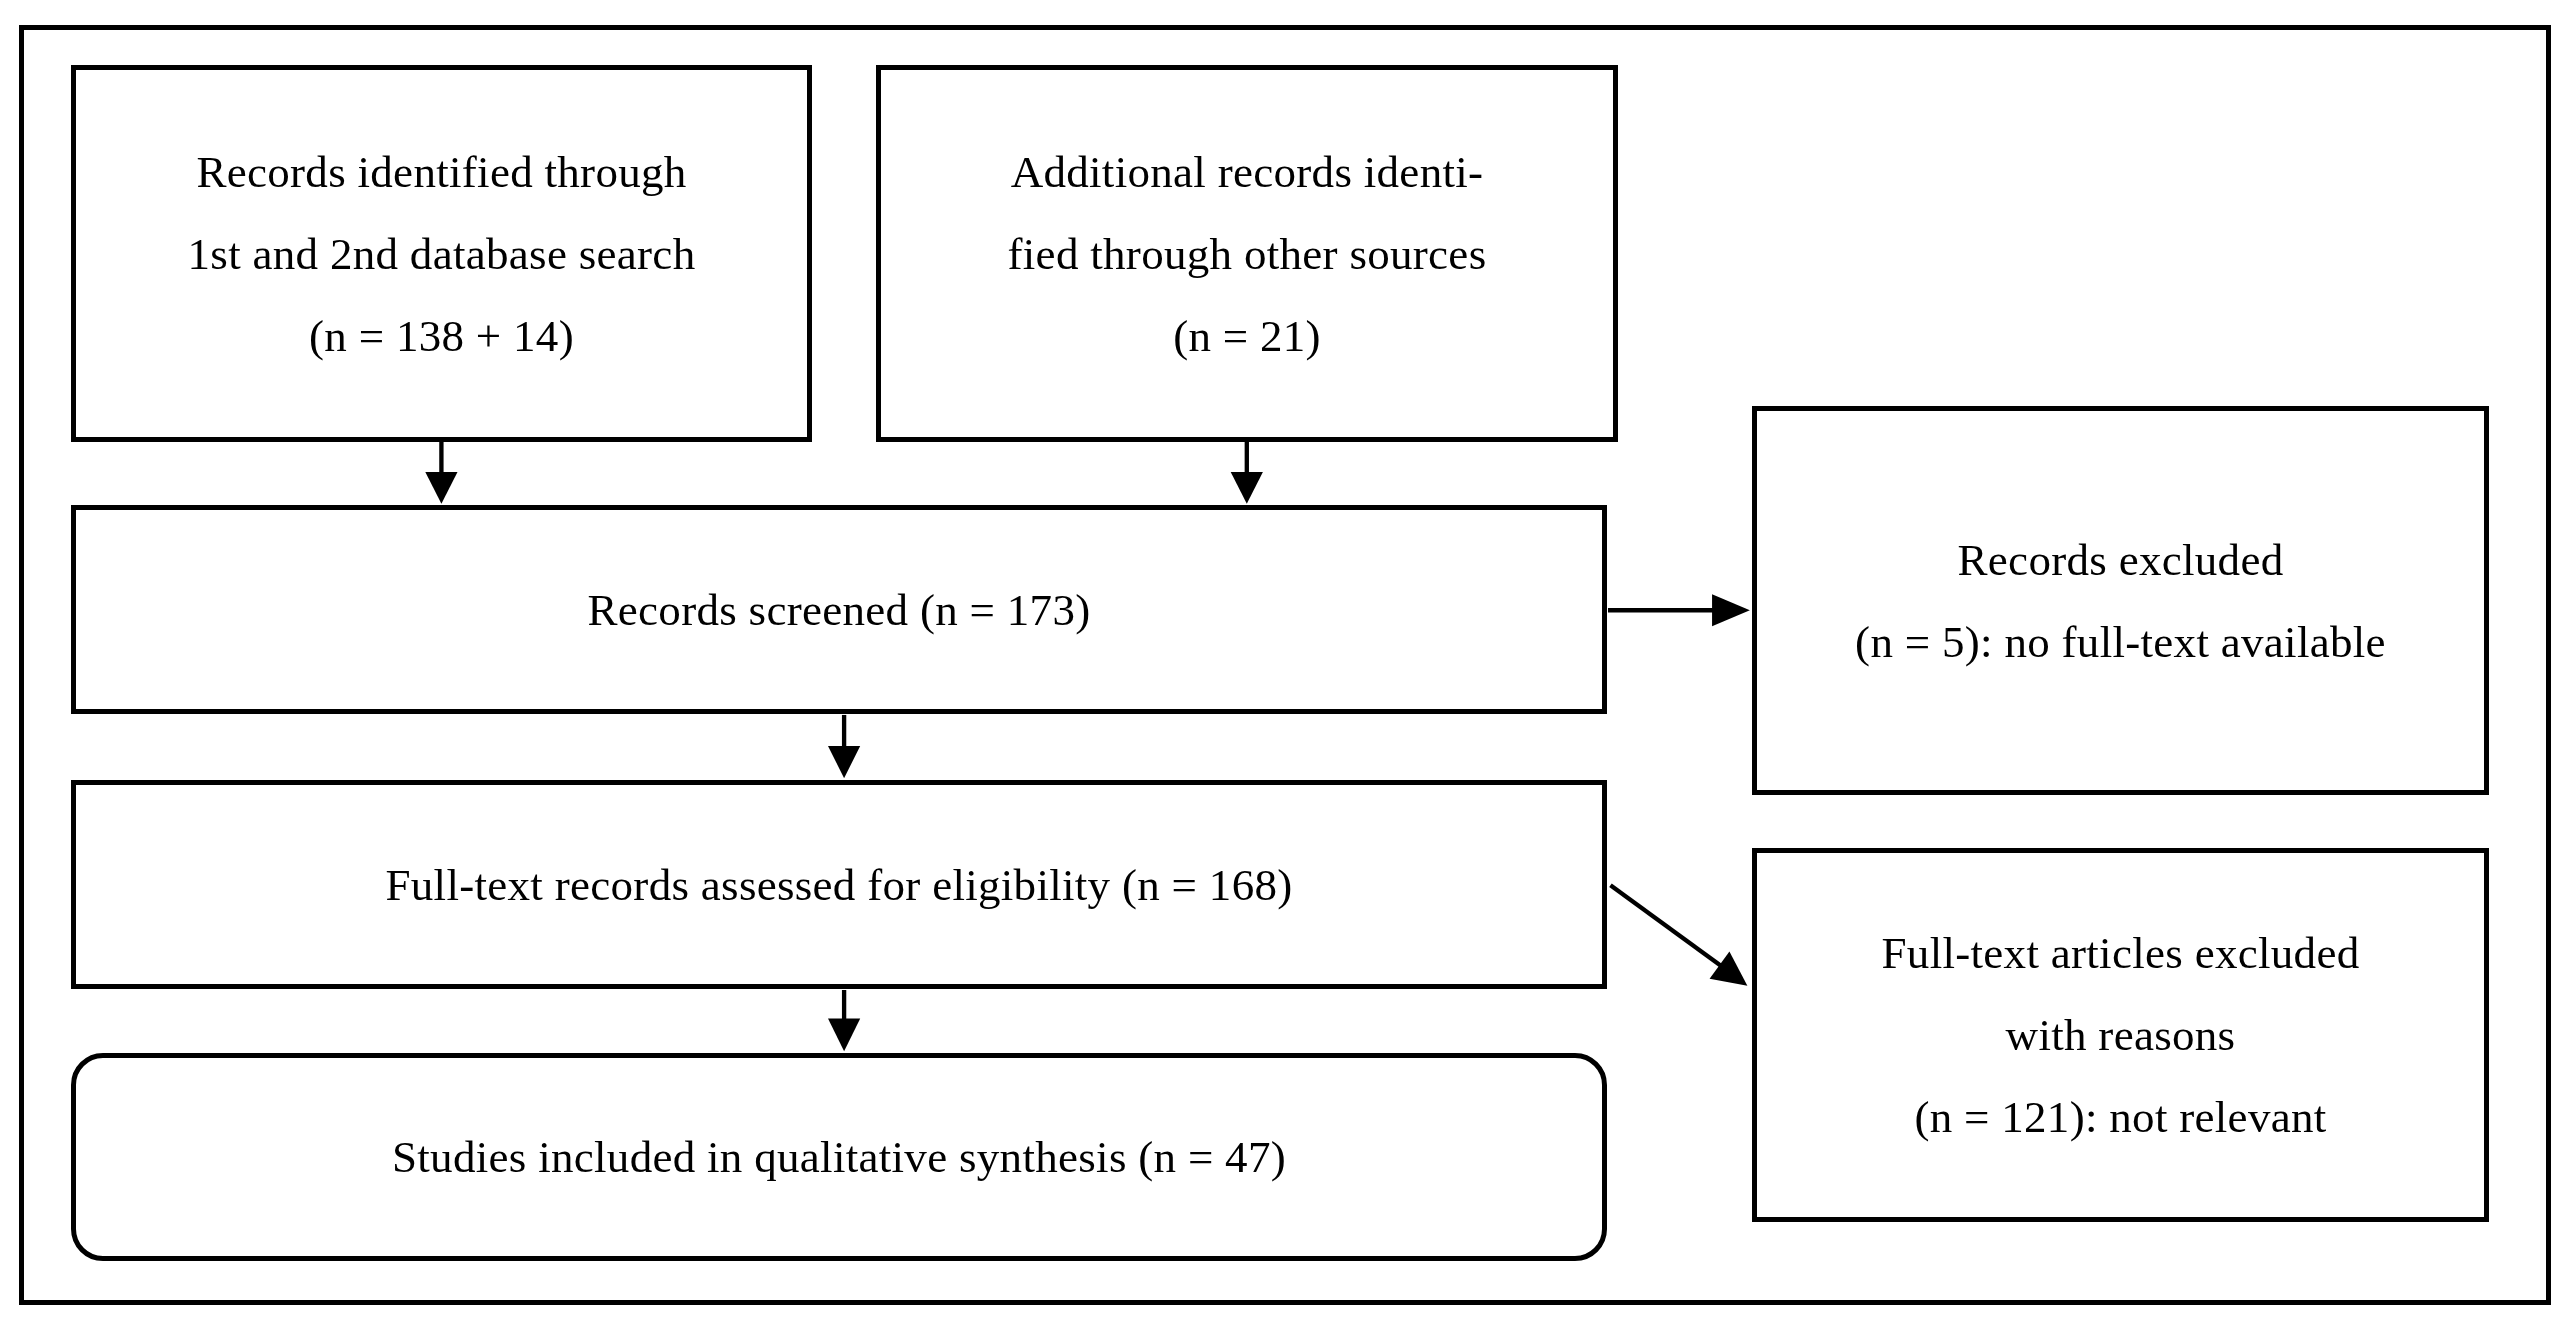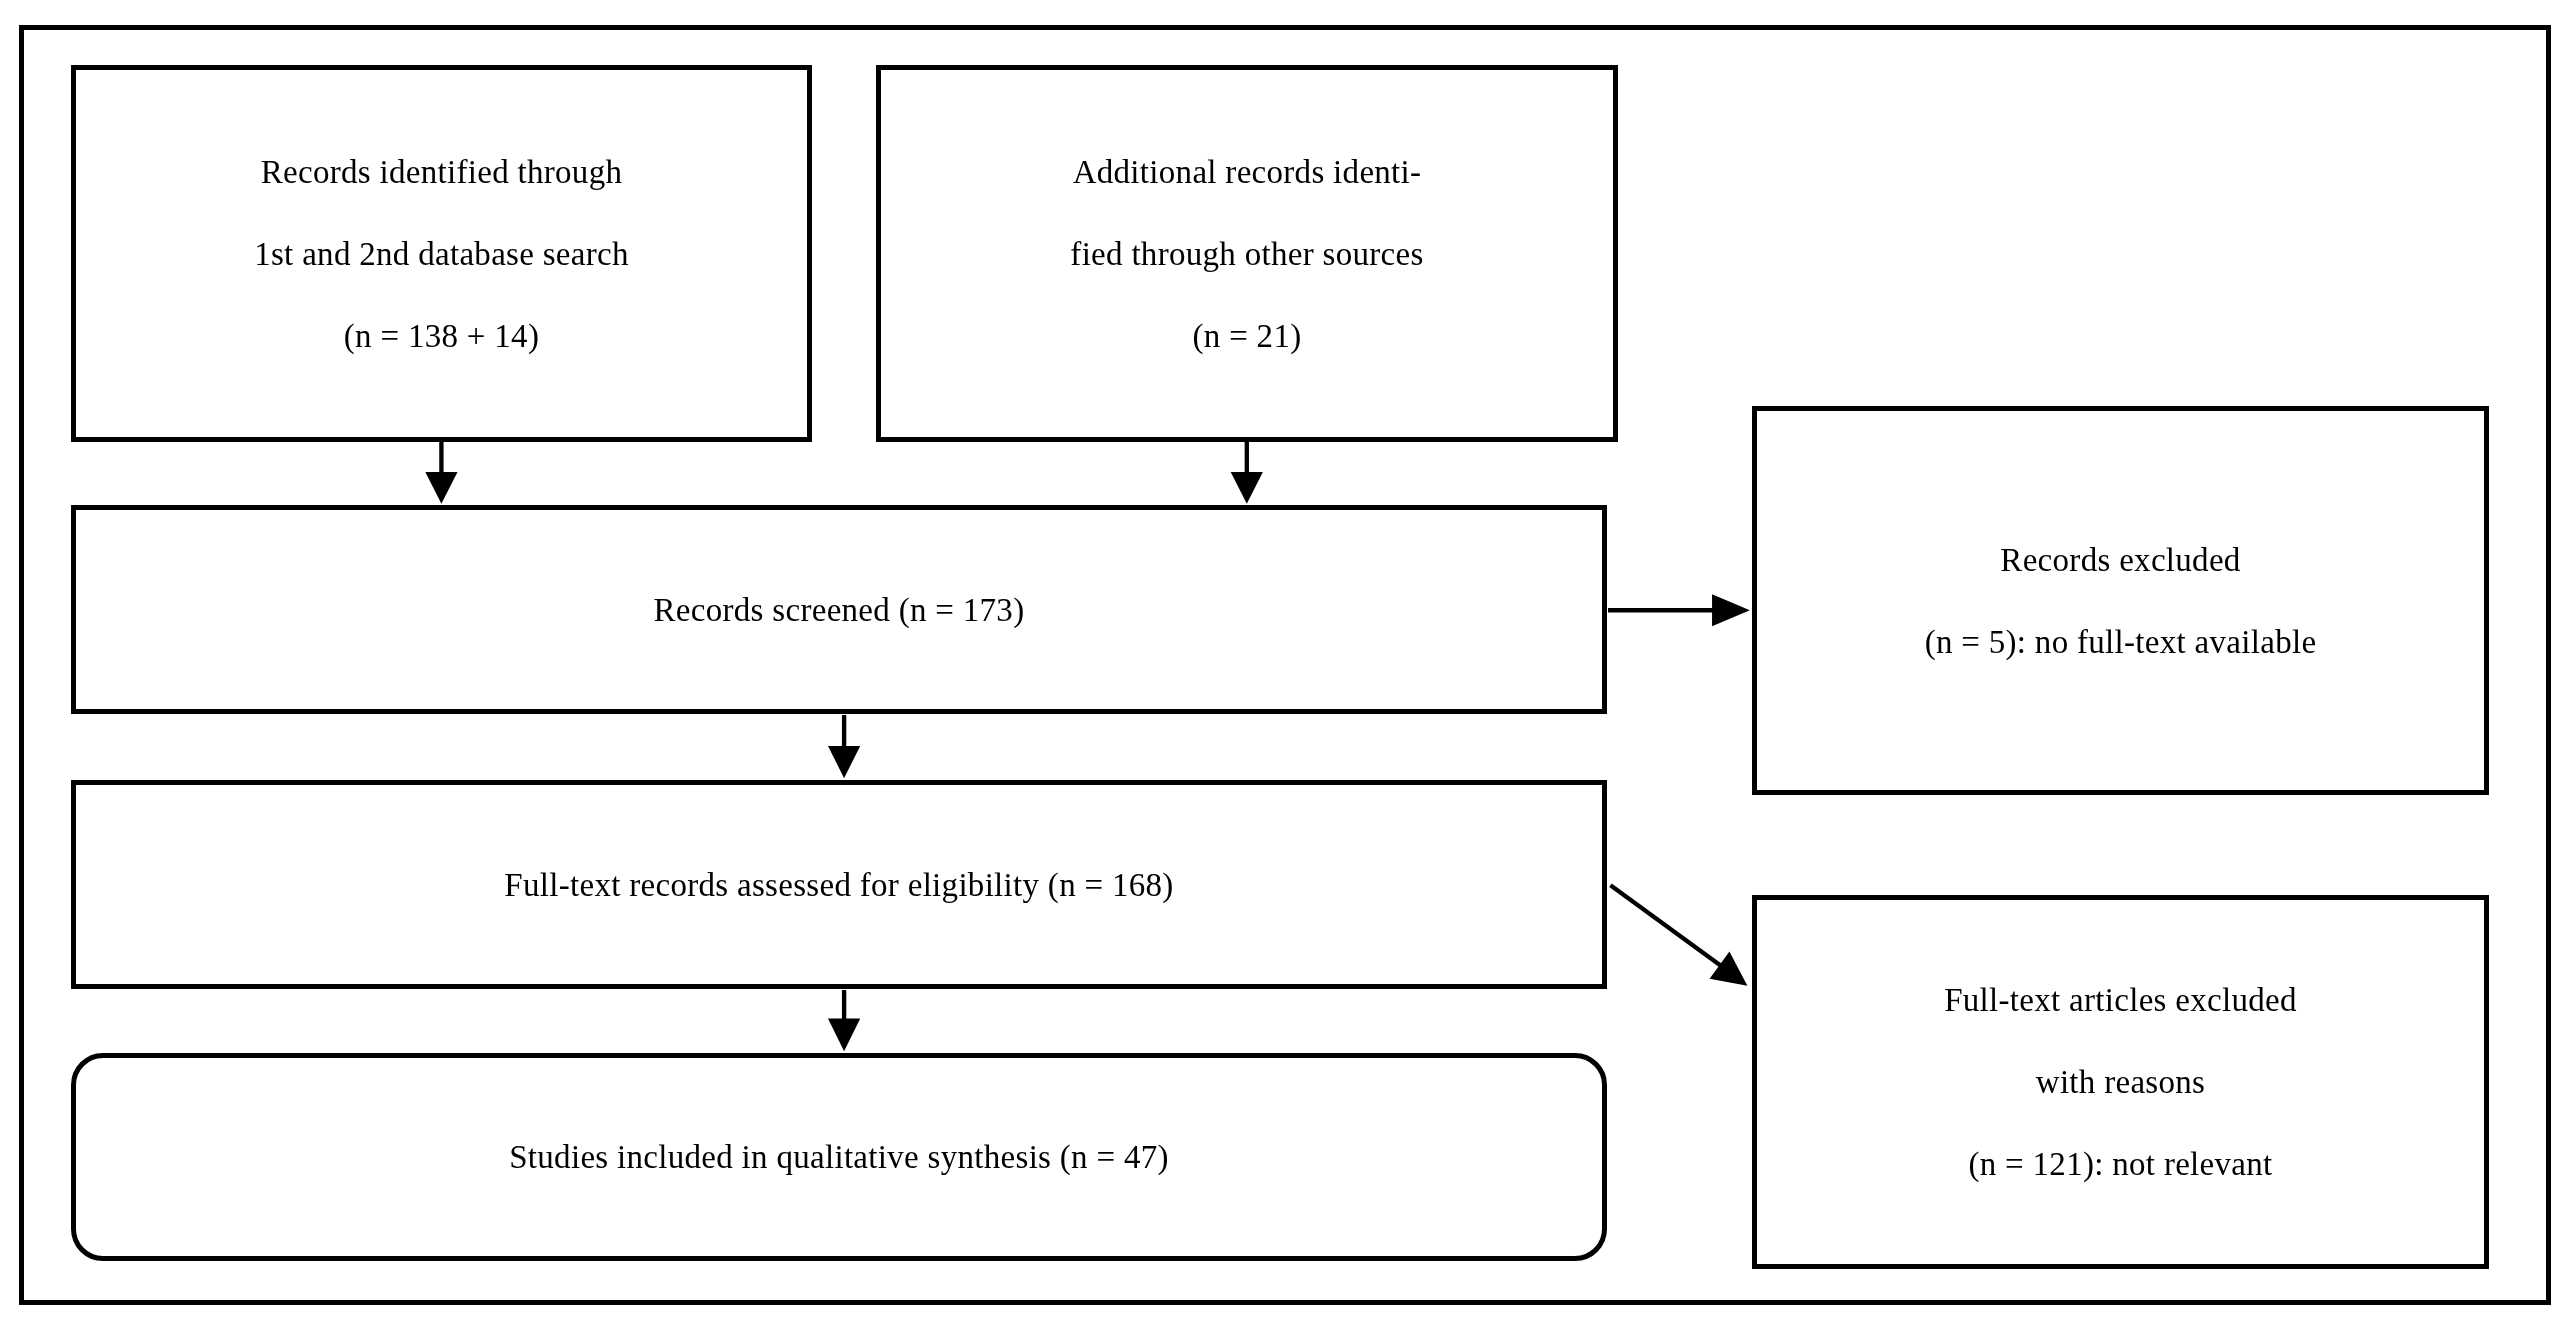--- a/index.html
+++ b/index.html
@@ -19,21 +19,21 @@
     box-sizing:border-box;
   }
   .box {
     position:absolute;
     background:var(--paper);
     border:5px solid var(--ink);
     box-sizing:border-box;
     display:flex; flex-direction:column;
     align-items:center; justify-content:center;
     text-align:center;
-    font-size:33px;
+    font-size:45px;
     letter-spacing:0.3px;
   }
   .box .line { line-height:82px; white-space:nowrap; }
   .arrows {
     position:absolute; left:0; top:0;
     width:2576px; height:1332px;
     pointer-events:none;
   }
   .arrows line { stroke:var(--ink); stroke-width:7; }
   .arrows polygon { fill:var(--ink); }
@@ -63,21 +63,21 @@
 
   <div class="box" style="left:1752px; top:406px; width:737px; height:389px;">
     <div class="line">Records excluded</div>
     <div class="line">(n = 5): no full-text available</div>
   </div>
 
   <div class="box" style="left:71px; top:780px; width:1536px; height:209px;">
     <div class="line">Full-text records assessed for eligibility (n = 168)</div>
   </div>
 
-  <div class="box" style="left:1752px; top:895px; width:737px; height:374px;">
+  <div class="box" style="left:1752px; top:848px; width:737px; height:374px;">
     <div class="line">Full-text articles excluded</div>
     <div class="line">with reasons</div>
     <div class="line">(n = 121): not relevant</div>
   </div>
 
   <div class="box" style="left:71px; top:1053px; width:1536px; height:208px;border-radius:32px;">
     <div class="line">Studies included in qualitative synthesis (n = 47)</div>
   </div>
 
   <svg class="arrows" viewBox="0 0 4157 2150">

